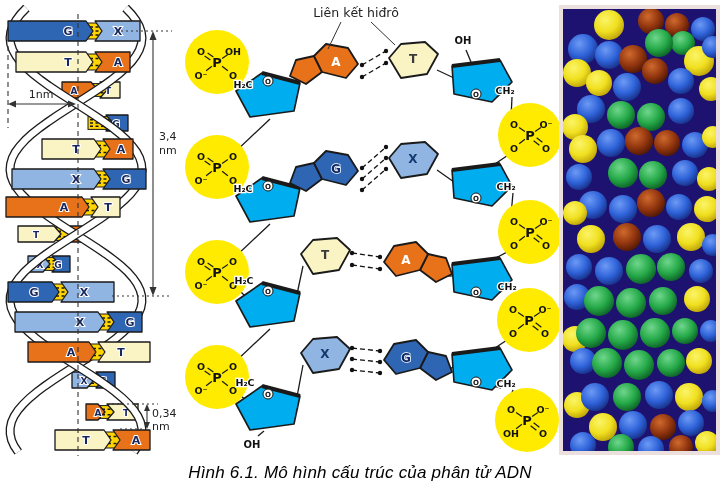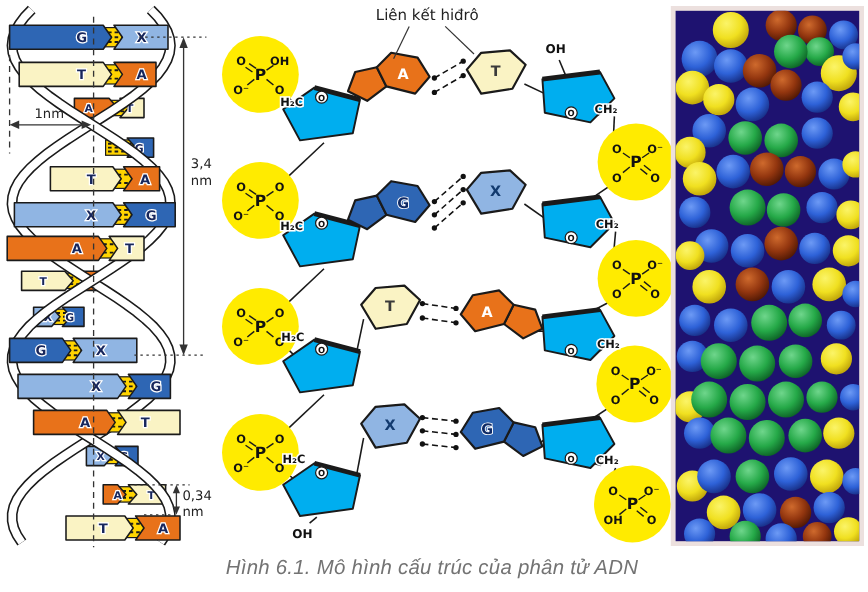--- a/index.html
+++ b/index.html
@@ -2,21 +2,21 @@
 <html><head>
 <meta charset="utf-8">
 <style>
   html,body{margin:0;padding:0;background:#fff;}
   #stage{position:relative;width:723px;height:493px;background:#fff;overflow:hidden;
          font-family:"Liberation Sans",sans-serif;}
   #fig{position:absolute;left:0;top:0;}
   #fig text{font-family:"DejaVu Sans",sans-serif;}
   .caption{position:absolute;left:120px;top:463px;width:480px;text-align:center;
            font-family:"Liberation Sans",sans-serif;font-style:italic;font-size:17px;
-           color:#737373;letter-spacing:.2px;}
+           color:#000000;letter-spacing:.2px;}
 </style>
 </head>
 <body>
 
 <div id="stage">
   <svg id="fig" width="723" height="462" viewBox="0 0 723 462">
 
     <defs>
       <radialGradient id="gY" cx="38%" cy="32%" r="75%">
         <stop offset="0%" stop-color="#fbf468"></stop>

